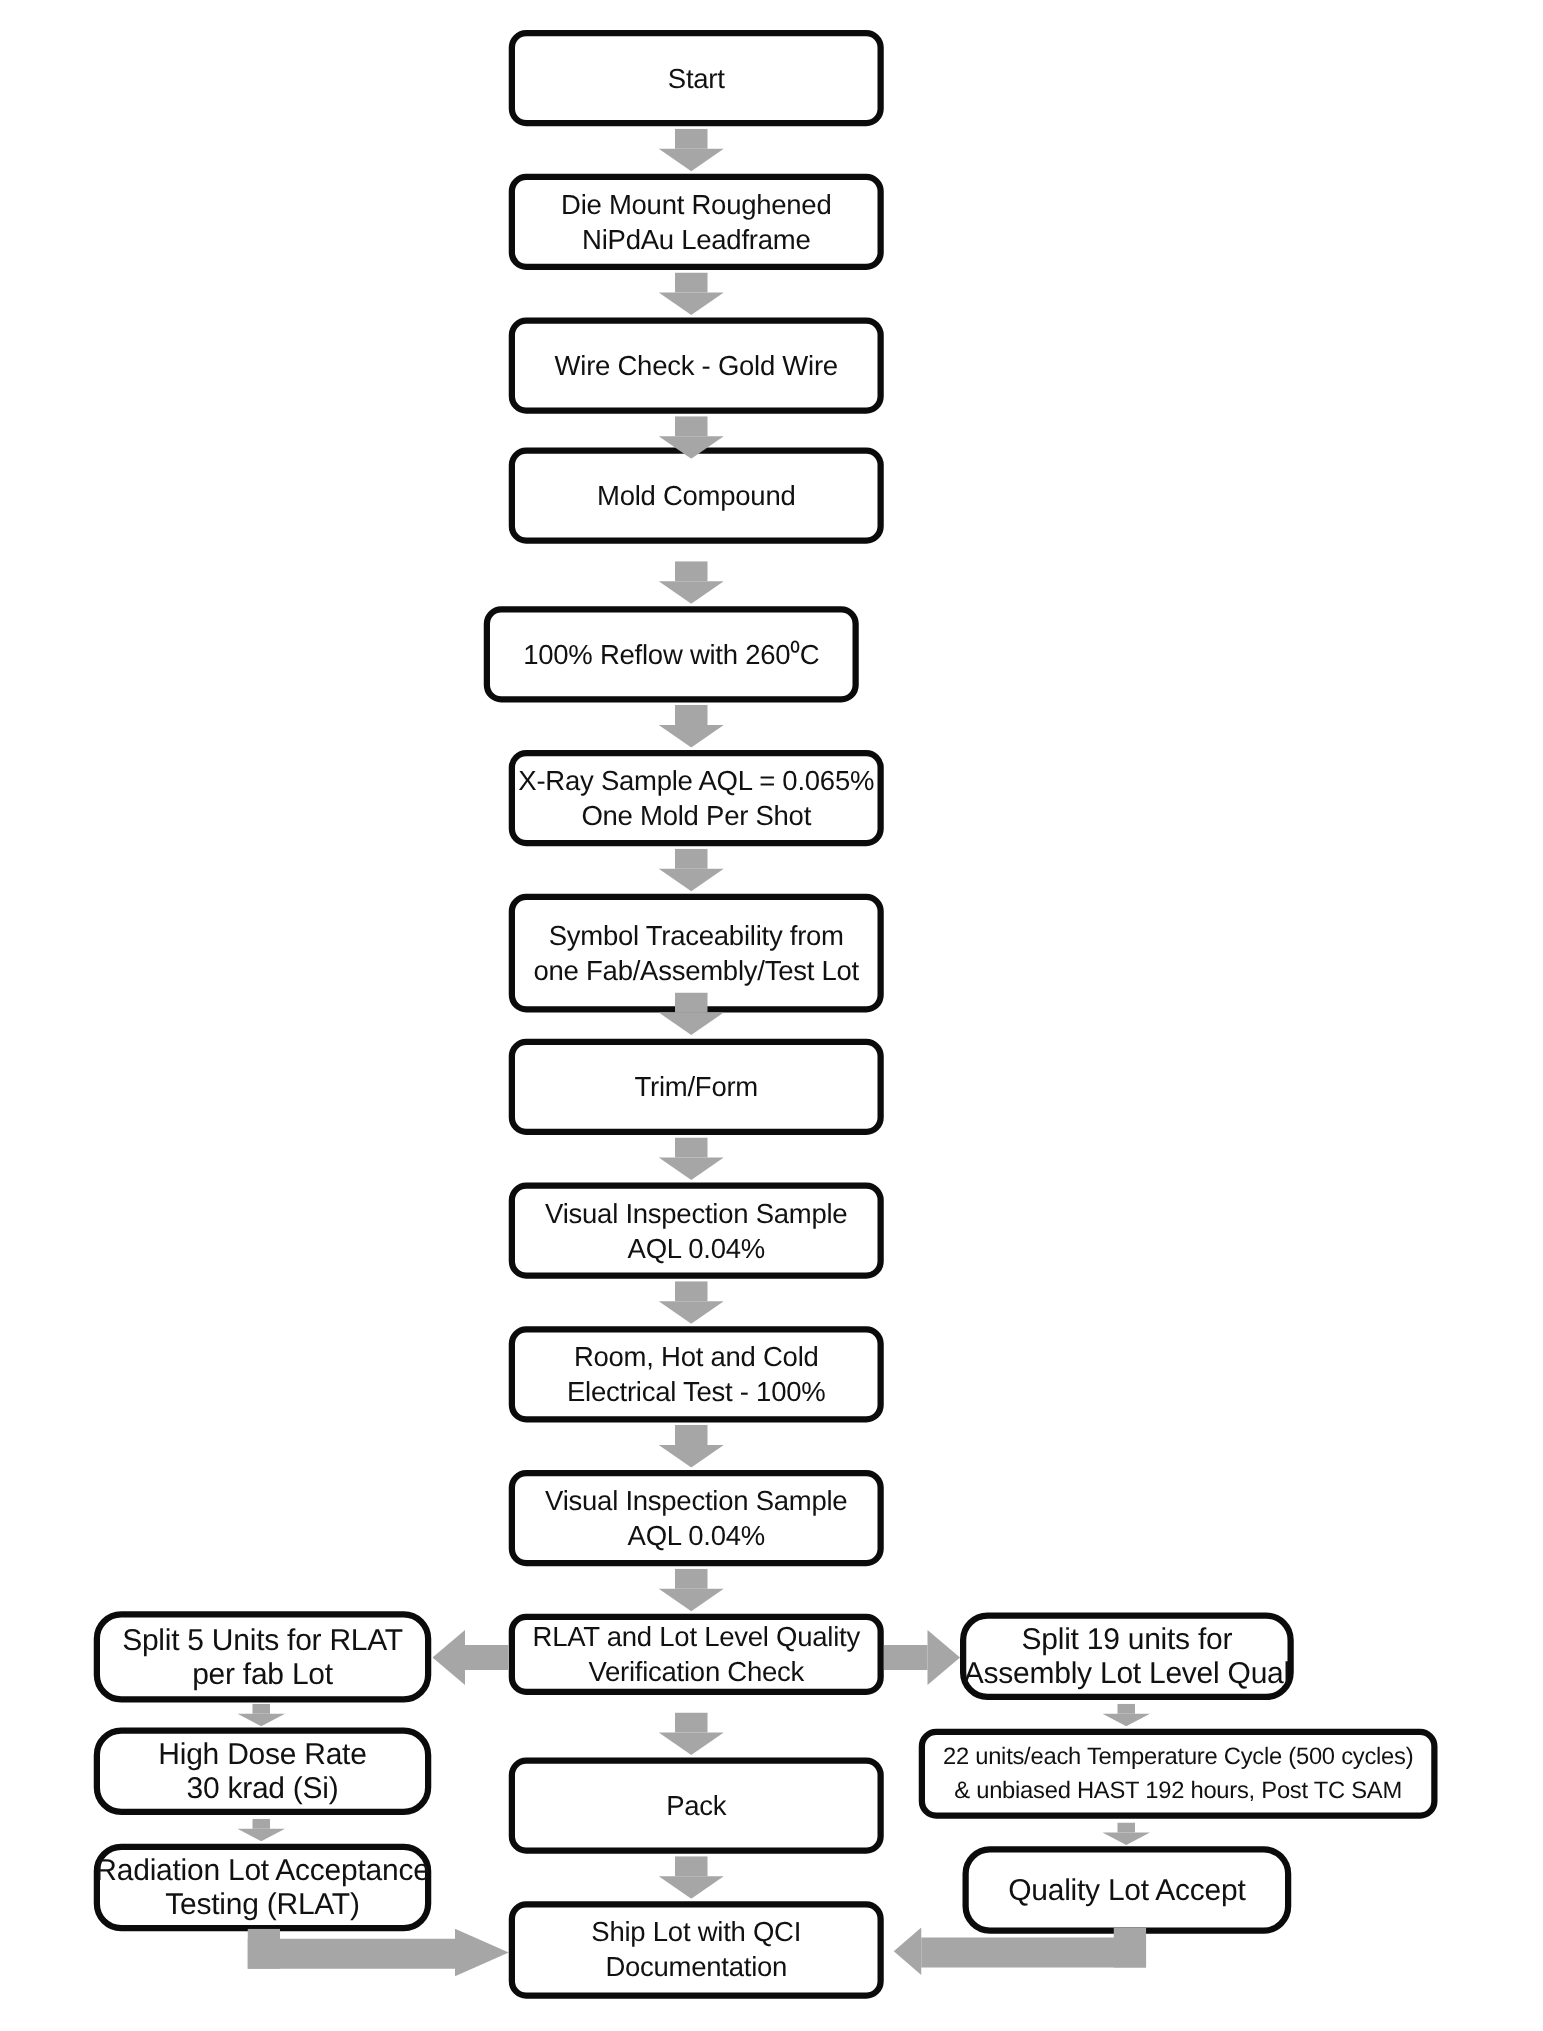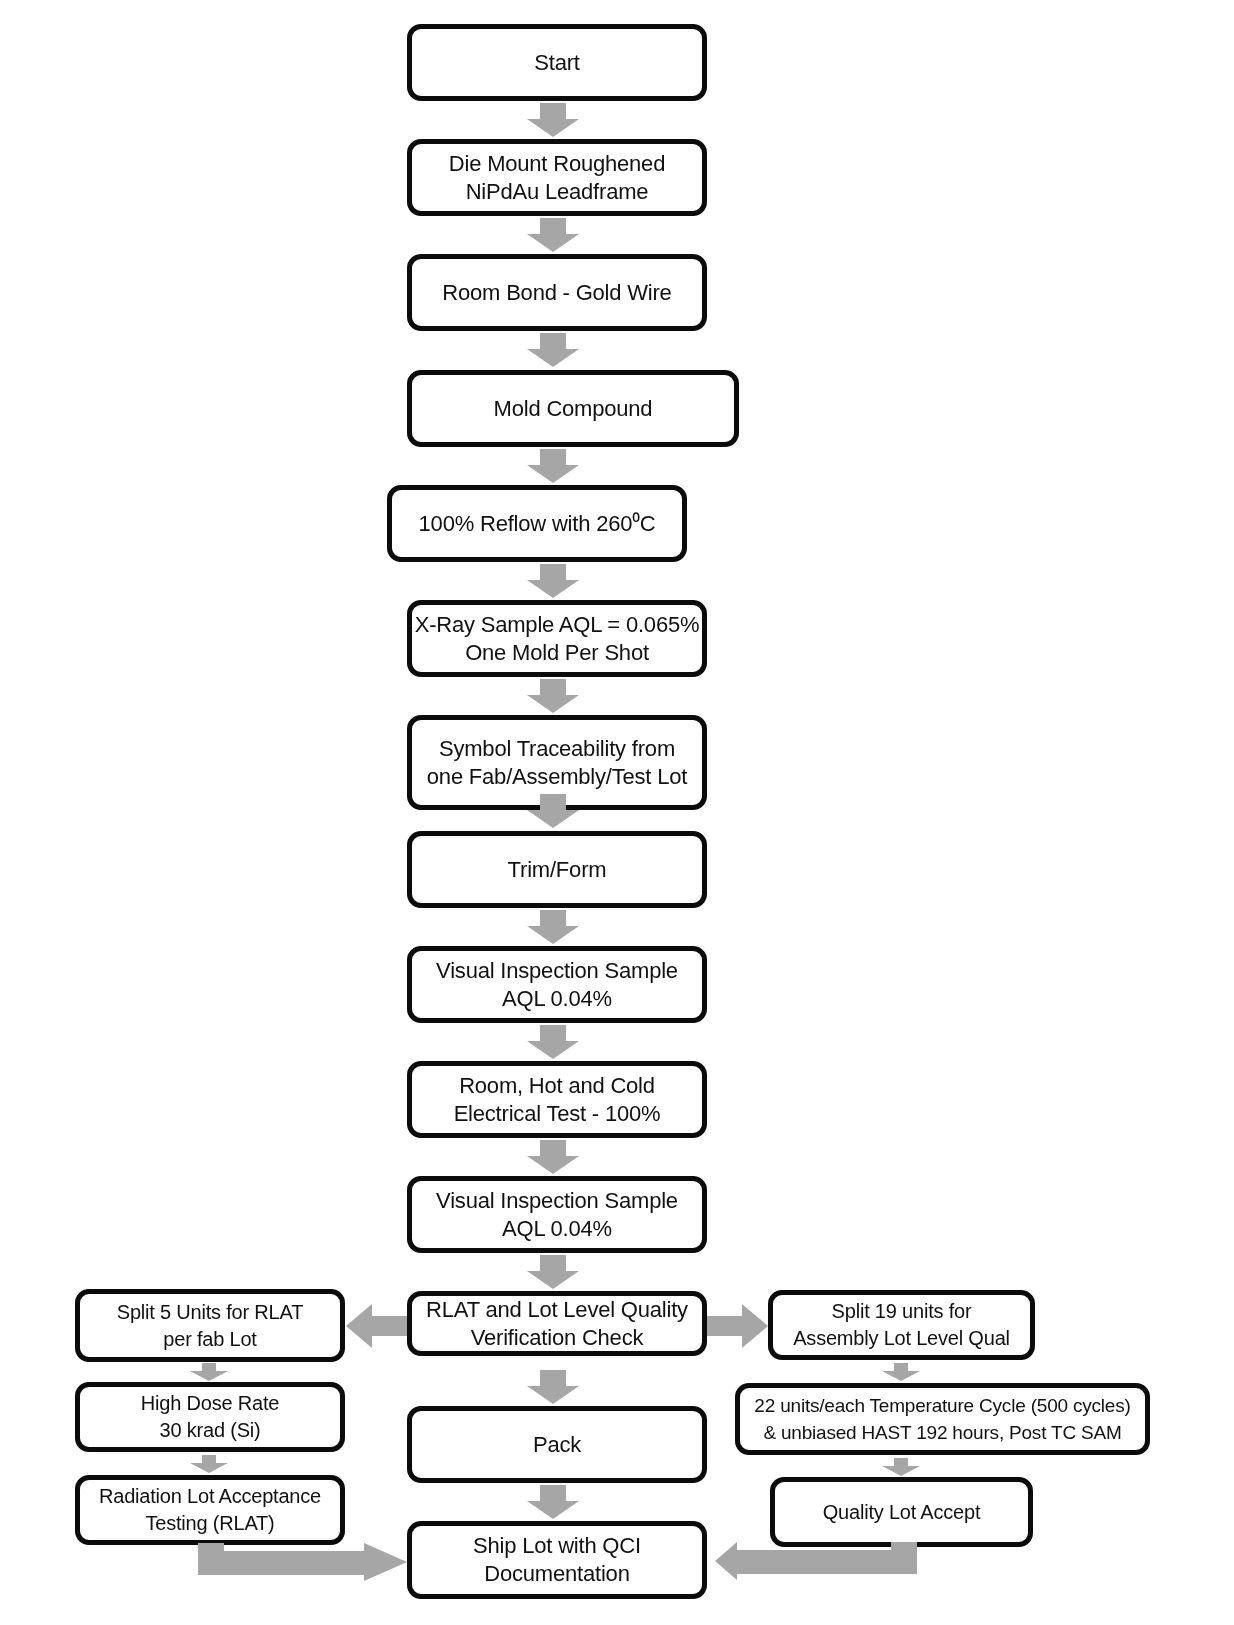--- a/index.html
+++ b/index.html
@@ -20,41 +20,41 @@
     display:flex;
     flex-direction:column;
     align-items:center;
     justify-content:center;
     text-align:right;
     font-size:22px;
     line-height:28px;
     letter-spacing:-0.2px;
     padding:2px 6px;
   }
-  .node.side{font-size:20px;line-height:27px;}
+  .node.side{font-size:24px;line-height:27px;border-radius:22px;}
   .node.wide{font-size:19px;line-height:27px;padding:2px 14px;}
   .node span{display:block;white-space:nowrap;}
   .arrow{position:absolute;display:block;}
 </style>
 </head>
 <body>
 
 <div class="canvas">
 
   <div class="node" style="left:407px;top:24px;width:300px;height:77px">
     <span>Start</span>
   </div>
   <div class="node" style="left:407px;top:139px;width:300px;height:77px">
     <span>Die Mount Roughened</span>
     <span>NiPdAu Leadframe</span>
   </div>
   <div class="node" style="left:407px;top:254px;width:300px;height:77px">
-    <span>Room Bond - Gold Wire</span>
-  </div>
-  <div class="node" style="left:407px;top:370px;width:332px;height:77px">
+    <span>Wire Check - Gold Wire</span>
+  </div>
+  <div class="node" style="left:407px;top:358px;width:300px;height:77px">
     <span>Mold Compound</span>
   </div>
   <div class="node" style="left:387px;top:485px;width:300px;height:77px">
     <span>100% Reflow with 260⁰C</span>
   </div>
   <div class="node" style="left:407px;top:600px;width:300px;height:77px">
     <span>X-Ray Sample AQL = 0.065%</span>
     <span>One Mold Per Shot</span>
   </div>
   <div class="node" style="left:407px;top:715px;width:300px;height:95px">

